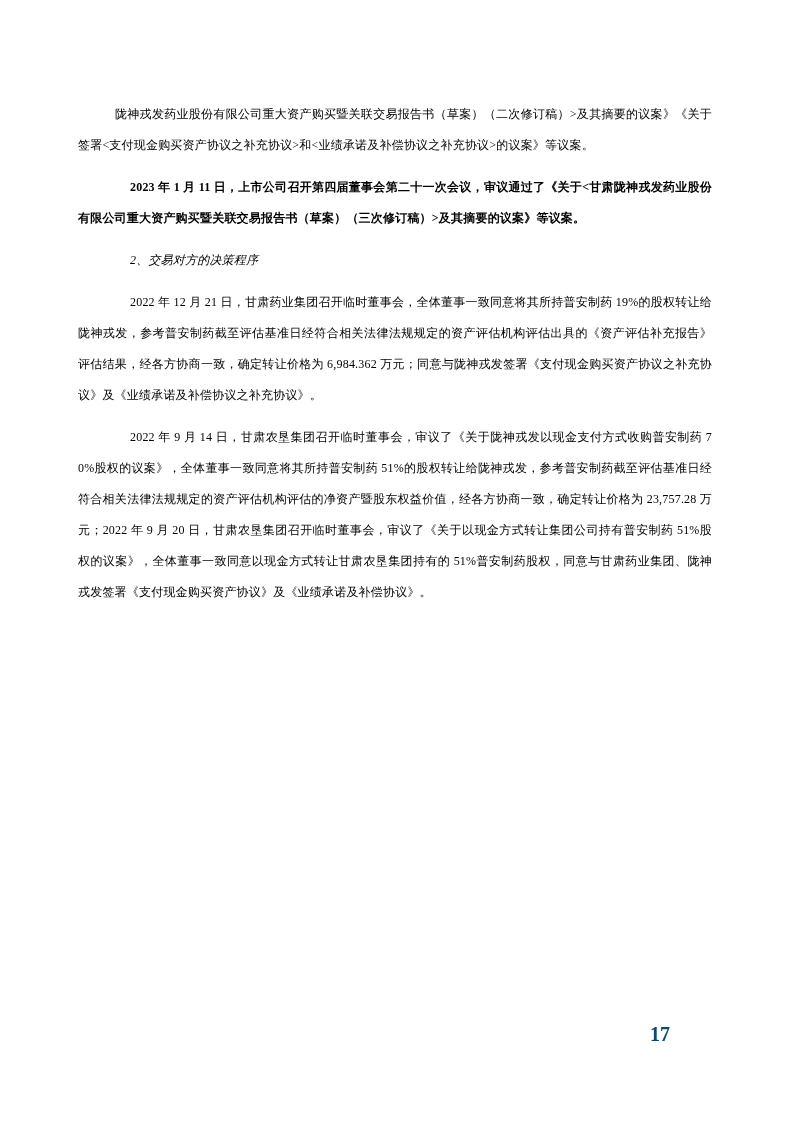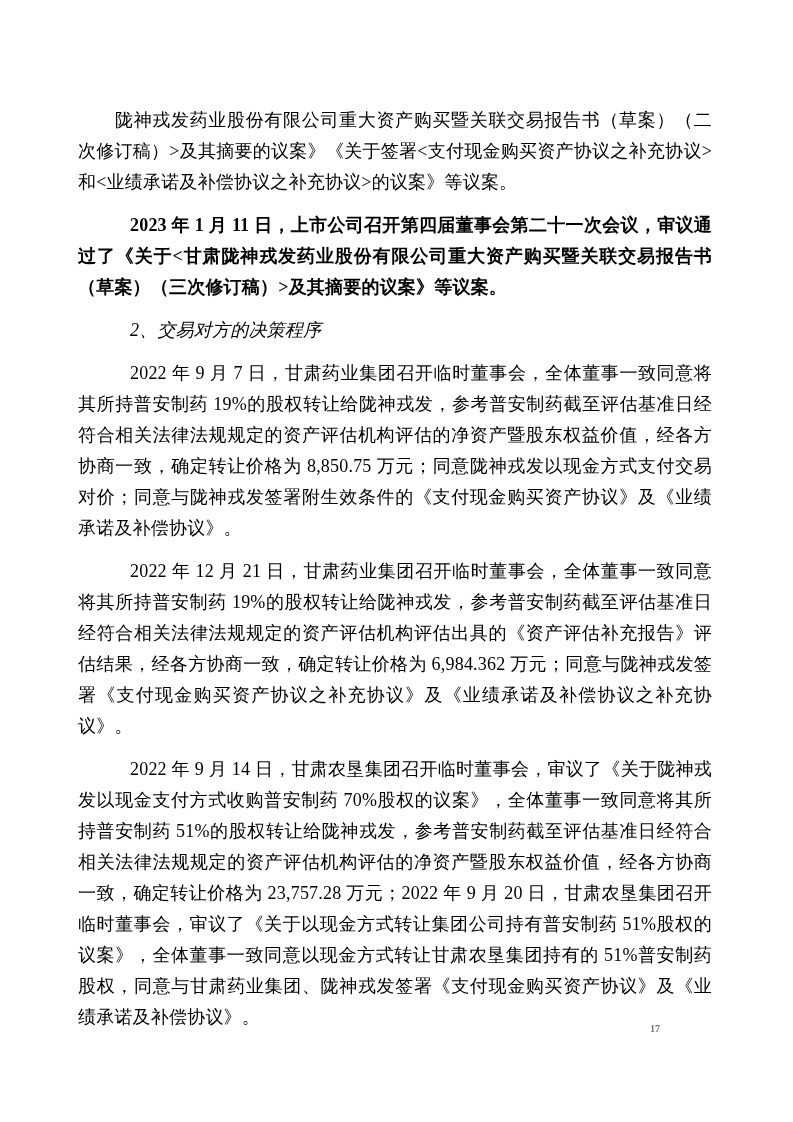--- a/index.html
+++ b/index.html
@@ -16,22 +16,22 @@
     font-family: "Liberation Serif", "DejaVu Serif", serif;
     overflow: hidden;
   }
   .page-body {
     position: absolute;
     left: 78px;
     top: 93px;
     width: 634px;
   }
   .para {
-    margin: 12px 0 11px 0;
-    font-size: 18px;
+    margin: 6px 0 11px 0;
+    font-size: 12px;
     line-height: 31px;
     text-align: justify;
     letter-spacing: 0.2px;
     word-break: break-all;
   }
   .indent-2 {
     text-indent: 37px;
   }
   .indent-first {
     text-indent: 52px;
@@ -40,39 +40,38 @@
     font-weight: 700;
   }
   .heading {
     font-weight: 400;
     font-style: italic;
   }
   .page-number {
     position: absolute;
     left: 650px;
     top: 1023px;
-    font-size: 10px;
+    font-size: 20px;
     font-weight: 700;
     font-family: "Liberation Serif", "DejaVu Serif", serif;
-    color: #737373;
+    color: #0c4a6e;
   }
 </style>
 </head>
 <body>
 
 <div class="page">
   <div class="page-body">
 
     <p class="para indent-2">陇神戎发药业股份有限公司重大资产购买暨关联交易报告书（草案）（二次修订稿）&gt;及其摘要的议案》《关于签署&lt;支付现金购买资产协议之补充协议&gt;和&lt;业绩承诺及补偿协议之补充协议&gt;的议案》等议案。</p>
 
     <p class="para indent-first bold-kai">2023 年 1 月 11 日，上市公司召开第四届董事会第二十一次会议，审议通过了《关于&lt;甘肃陇神戎发药业股份有限公司重大资产购买暨关联交易报告书（草案）（三次修订稿）&gt;及其摘要的议案》等议案。</p>
 
     <p class="para indent-first heading">2、交易对方的决策程序</p>
 
-    <p class="para indent-first">2022 年 9 月 7 日，甘肃药业集团召开临时董事会，全体董事一致同意将其所持普安制药 19%的股权转让给陇神戎发，参考普安制药截至评估基准日经符合相关法律法规规定的资产评估机构评估的净资产暨股东权益价值，经各方协商一致，确定转让价格为 8,850.75 万元；同意陇神戎发以现金方式支付交易对价；同意与陇神戎发签署附生效条件的《支付现金购买资产协议》及《业绩承诺及补偿协议》。</p>
 
     <p class="para indent-first">2022 年 12 月 21 日，甘肃药业集团召开临时董事会，全体董事一致同意将其所持普安制药 19%的股权转让给陇神戎发，参考普安制药截至评估基准日经符合相关法律法规规定的资产评估机构评估出具的《资产评估补充报告》评估结果，经各方协商一致，确定转让价格为 6,984.362 万元；同意与陇神戎发签署《支付现金购买资产协议之补充协议》及《业绩承诺及补偿协议之补充协议》。</p>
 
     <p class="para indent-first">2022 年 9 月 14 日，甘肃农垦集团召开临时董事会，审议了《关于陇神戎发以现金支付方式收购普安制药 70%股权的议案》，全体董事一致同意将其所持普安制药 51%的股权转让给陇神戎发，参考普安制药截至评估基准日经符合相关法律法规规定的资产评估机构评估的净资产暨股东权益价值，经各方协商一致，确定转让价格为 23,757.28 万元；2022 年 9 月 20 日，甘肃农垦集团召开临时董事会，审议了《关于以现金方式转让集团公司持有普安制药 51%股权的议案》，全体董事一致同意以现金方式转让甘肃农垦集团持有的 51%普安制药股权，同意与甘肃药业集团、陇神戎发签署《支付现金购买资产协议》及《业绩承诺及补偿协议》。</p>
 
 
   </div>
 
   <div class="page-number">17</div>
 </div>

